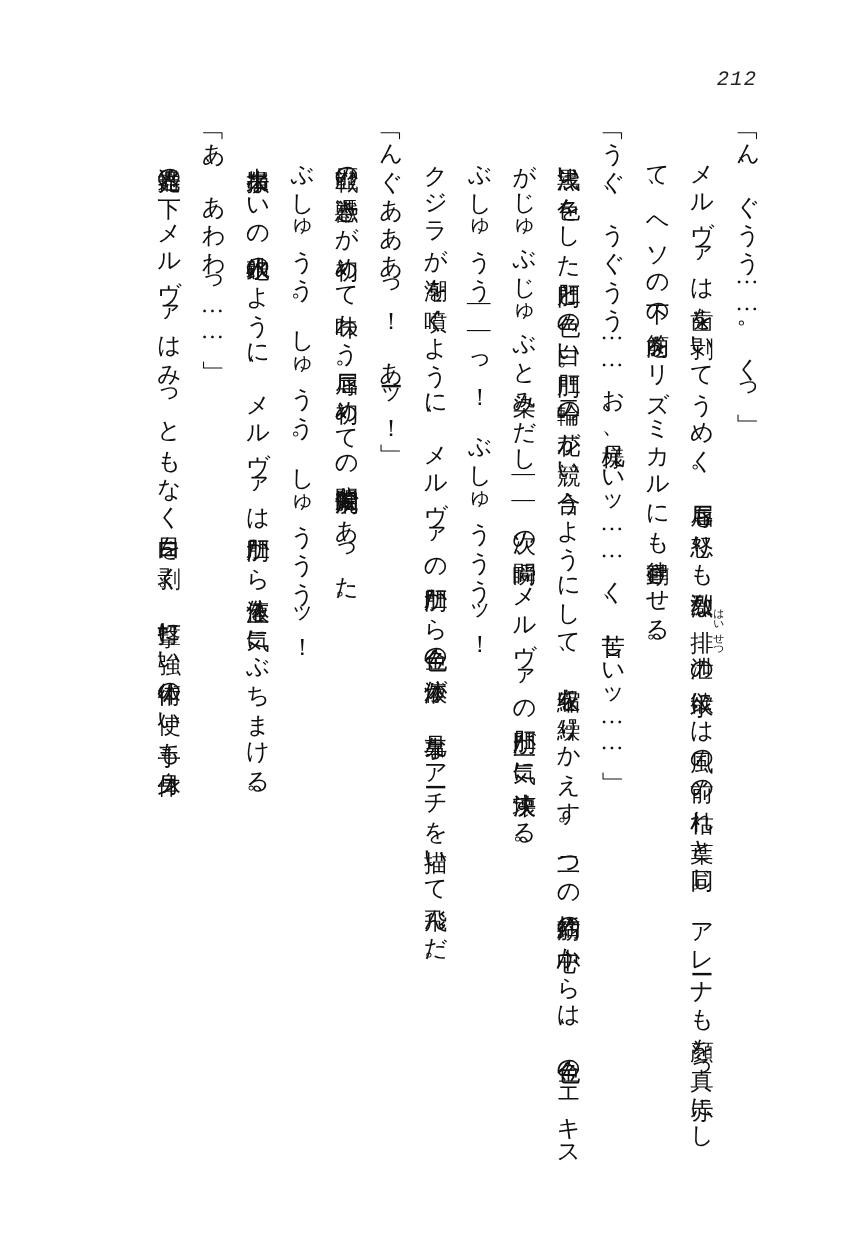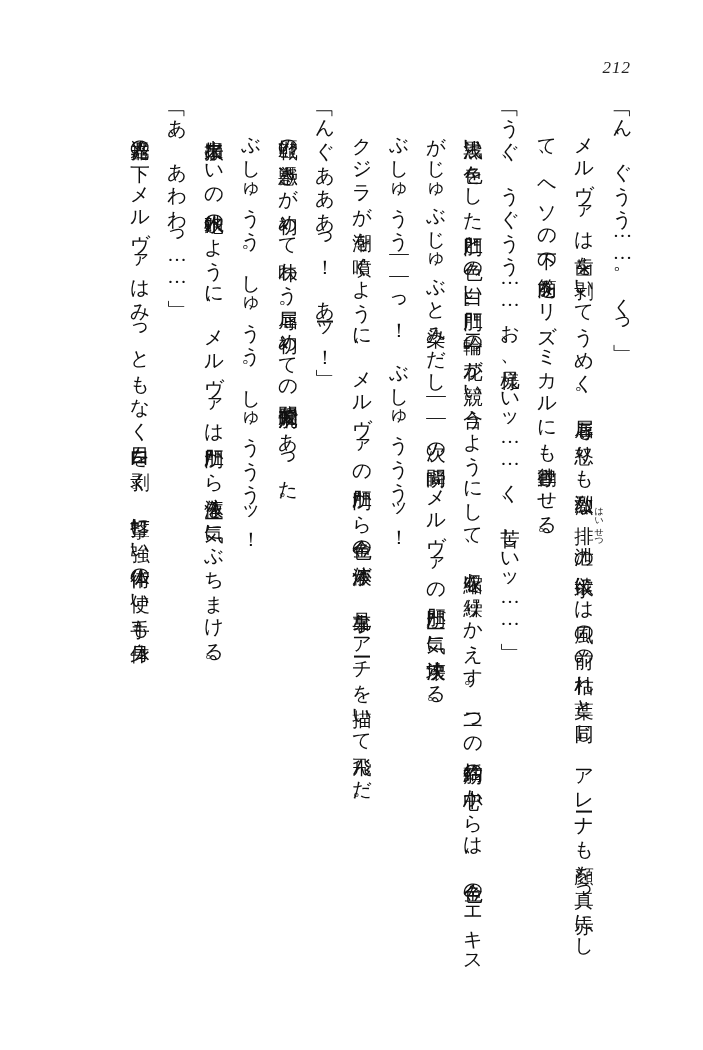--- a/index.html
+++ b/index.html
@@ -24,21 +24,21 @@
     background: #ffffff;
   }
   .page-number {
     position: absolute;
     top: 58px;
     right: 72px;
     font-size: 17px;
     letter-spacing: 1px;
     color: #222;
     font-style: italic;
-    font-family: Liberation Serif, serif;
+    font-family: Liberation Mono, monospace;
   }
   .body-text {
     position: absolute;
     top: 104px;
     right: 62px;
     height: 880px;
     width: 580px;
     writing-mode: vertical-rl;
     text-orientation: upright;
     font-size: 19.5px;

